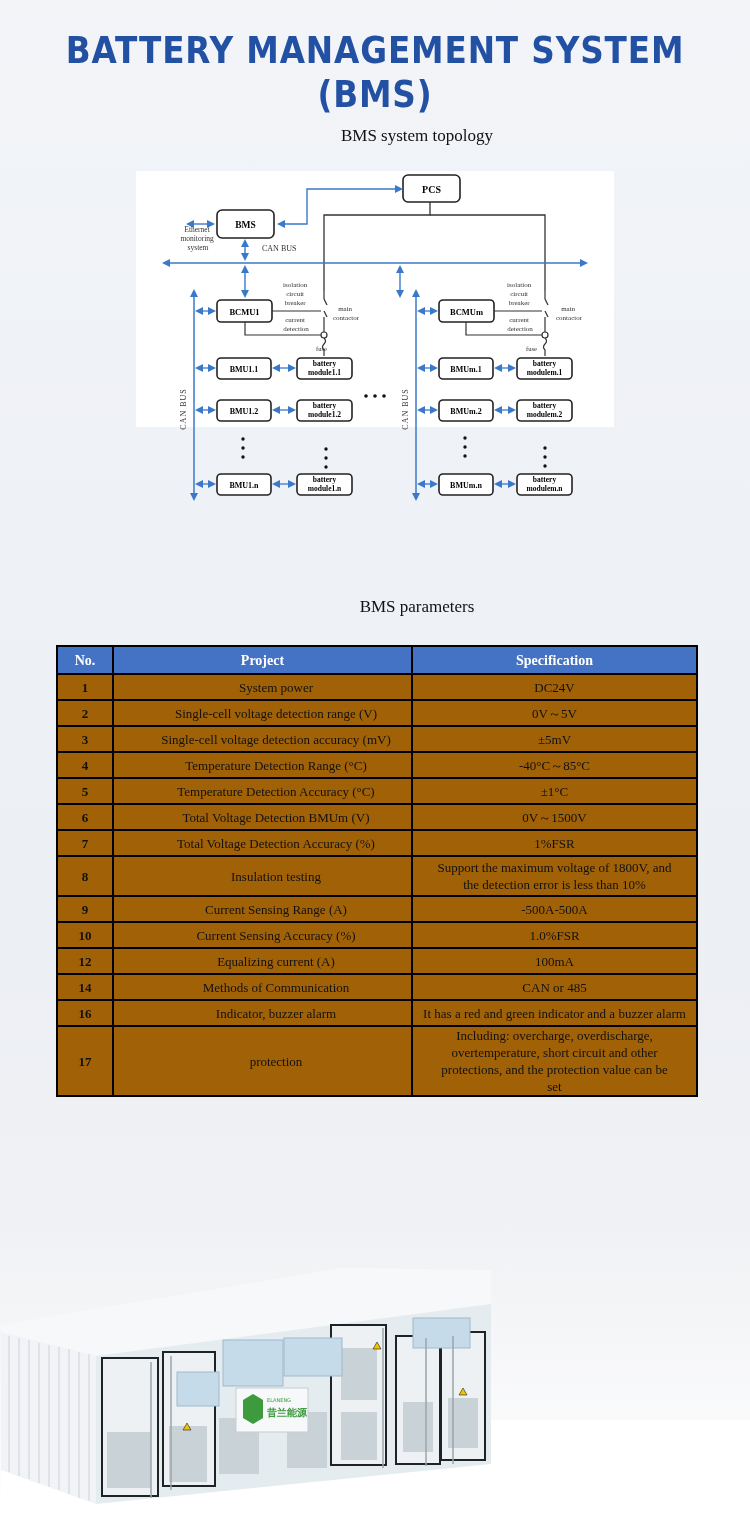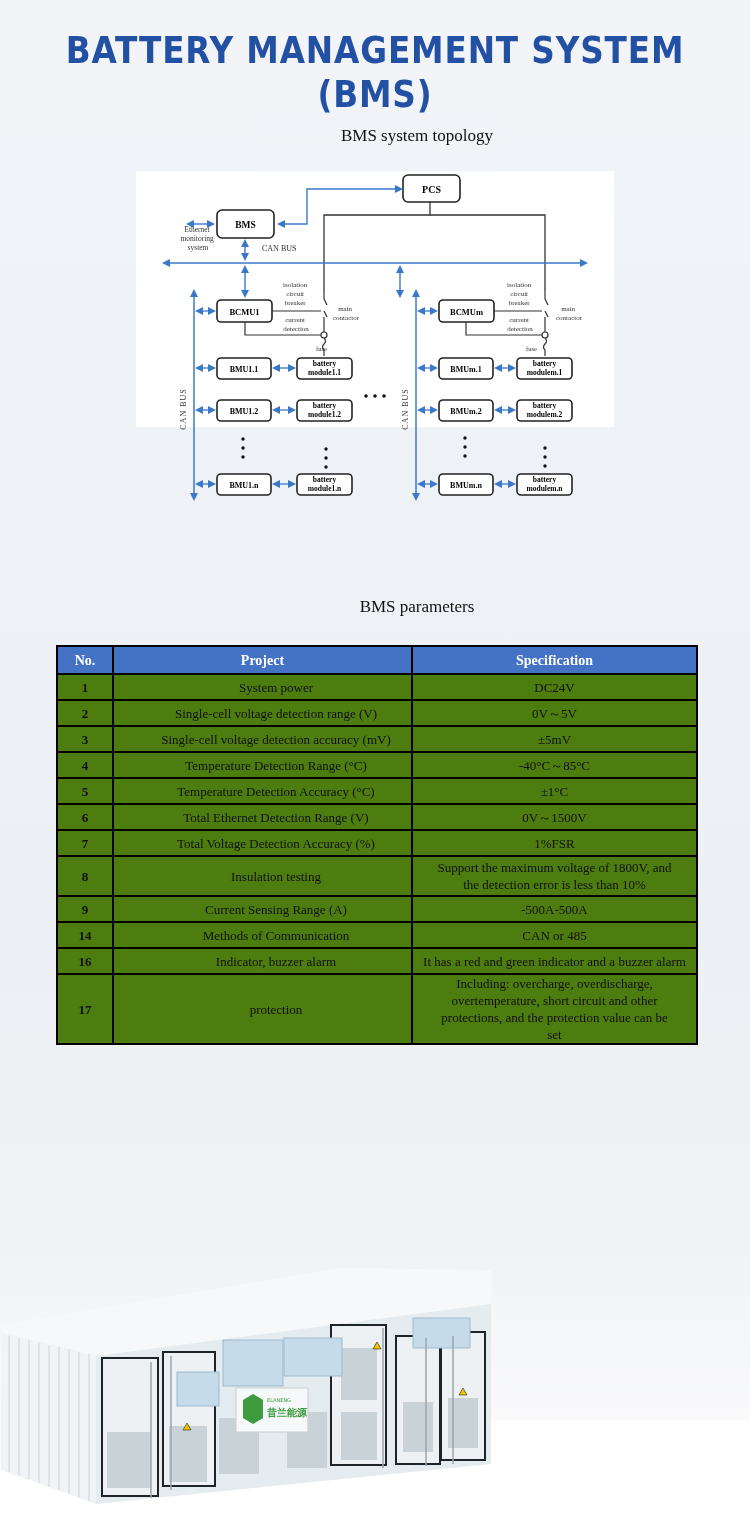--- a/index.html
+++ b/index.html
@@ -20,21 +20,21 @@
     font-size: 17px; color: #111; margin-left: 42px;
   }
   .diagram {
     position: absolute; left: 136px; top: 171px; width: 478px; height: 256px;
     background: #fff;
   }
   .diagram svg { display: block; }
   .diagram text { font-family: "Liberation Serif", serif; }
   table.params {
     position: absolute; left: 56px; top: 645px; width: 642px;
-    border-collapse: collapse; font-size: 13px; background: #4d7c0f;
+    border-collapse: collapse; font-size: 13px; background: #a16207;
   }
   table.params th, table.params td {
     border: 2px solid #000; text-align: center; padding: 0 4px; line-height: 17px;
   }
   table.params th {
     background: #4472c4; color: #fff; font-weight: bold; font-size: 14px; height: 26px;
   }
   table.params td { height: 24px; }
   table.params td.no { font-weight: bold; width: 46px; }
   table.params td.proj { width: 262px; padding-left: 31px; }
@@ -243,37 +243,47 @@
         <td class="proj">Temperature Detection Range (°C)</td>
         <td>-40°C～85°C</td>
       </tr>
     <tr>
         <td class="no">5</td>
         <td class="proj">Temperature Detection Accuracy (°C)</td>
         <td>±1°C</td>
       </tr>
     <tr>
         <td class="no">6</td>
-        <td class="proj">Total Ethernet Detection Range (V)</td>
+        <td class="proj">Total Voltage Detection BMUm (V)</td>
         <td>0V～1500V</td>
       </tr>
     <tr>
         <td class="no">7</td>
         <td class="proj">Total Voltage Detection Accuracy (%)</td>
         <td>1%FSR</td>
       </tr>
     <tr style="height:40px;">
         <td class="no">8</td>
         <td class="proj">Insulation testing</td>
         <td style="padding:0 18px;">Support the maximum voltage of 1800V, and the detection error is less than 10%</td>
       </tr>
     <tr>
         <td class="no">9</td>
         <td class="proj">Current Sensing Range (A)</td>
         <td>-500A-500A</td>
+      </tr>
+    <tr>
+        <td class="no">10</td>
+        <td class="proj">Current Sensing Accuracy (%)</td>
+        <td>1.0%FSR</td>
+      </tr>
+    <tr>
+        <td class="no">12</td>
+        <td class="proj">Equalizing current (A)</td>
+        <td>100mA</td>
       </tr>
     <tr>
         <td class="no">14</td>
         <td class="proj">Methods of Communication</td>
         <td>CAN or 485</td>
       </tr>
     <tr>
         <td class="no">16</td>
         <td class="proj">Indicator, buzzer alarm</td>
         <td>It has a red and green indicator and a buzzer alarm</td>

